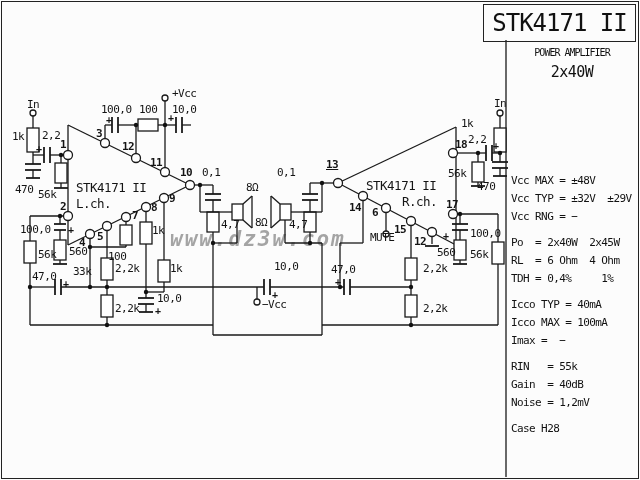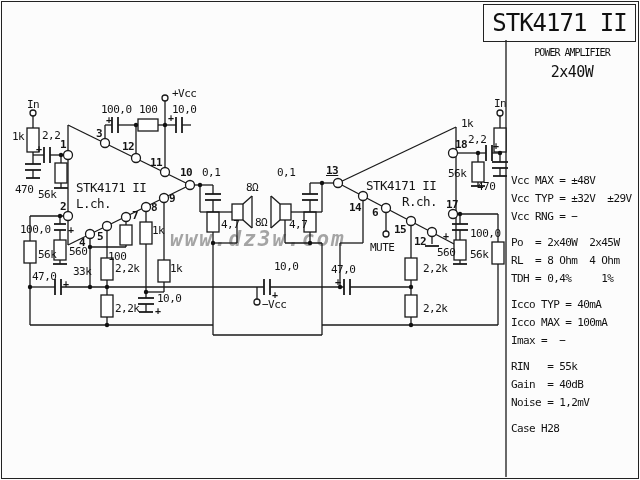--- a/index.html
+++ b/index.html
@@ -273,21 +273,21 @@
   <div id="powerline">2x40W</div>
 
   <div id="specs">
       <div class="spec-group">
         <div class="spec-line">Vcc MAX = ±48V</div>
         <div class="spec-line">Vcc TYP = ±32V  ±29V</div>
         <div class="spec-line">Vcc RNG = −</div>
       </div>
       <div class="spec-group">
         <div class="spec-line">Po  = 2x40W  2x45W</div>
-        <div class="spec-line">RL  = 8 Ohm  4 Ohm</div>
+        <div class="spec-line">RL  = 6 Ohm  4 Ohm</div>
         <div class="spec-line">TDH = 0,4%     1%</div>
       </div>
       <div class="spec-group">
         <div class="spec-line">Icco TYP = 40mA</div>
         <div class="spec-line">Icco MAX = 100mA</div>
         <div class="spec-line">Imax =  −</div>
       </div>
       <div class="spec-group">
         <div class="spec-line">RIN   = 55k</div>
         <div class="spec-line">Gain  = 40dB</div>
@@ -328,21 +328,21 @@
       <div class="lbl" style="left: 221px; top: 219px;">4,7</div>
       <div class="lbl" style="left: 246px; top: 182px;">8Ω</div>
       <div class="lbl" style="left: 255px; top: 217px;">8Ω</div>
       <div class="lbl" style="left: 277px; top: 167px;">0,1</div>
       <div class="lbl" style="left: 289px; top: 219px;">4,7</div>
       <div class="lbl" style="left: 274px; top: 261px;">10,0</div>
       <div class="lbl plus" style="left: 272px; top: 289px;">+</div>
       <div class="lbl" style="left: 262px; top: 299px;">−Vcc</div>
       <div class="lbl" style="left: 331px; top: 264px;">47,0</div>
       <div class="lbl plus" style="left: 335px; top: 276px;">+</div>
-      <div class="lbl" style="left: 370px; top: 242px;">MUTE</div>
+      <div class="lbl" style="left: 370px; top: 232px;">MUTE</div>
       <div class="lbl" style="left: 423px; top: 263px;">2,2k</div>
       <div class="lbl" style="left: 423px; top: 303px;">2,2k</div>
       <div class="lbl" style="left: 470px; top: 228px;">100,0</div>
       <div class="lbl plus" style="left: 443px; top: 230px;">+</div>
       <div class="lbl" style="left: 437px; top: 247px;">560</div>
       <div class="lbl" style="left: 470px; top: 249px;">56k</div>
       <div class="lbl" style="left: 494px; top: 98px;">In</div>
       <div class="lbl" style="left: 461px; top: 118px;">1k</div>
       <div class="lbl" style="left: 468px; top: 134px;">2,2</div>
       <div class="lbl plus" style="left: 493px; top: 140px;">+</div>
@@ -358,21 +358,21 @@
       <div class="lbl pin" style="left: 60px; top: 201px;">2</div>
       <div class="lbl pin" style="left: 96px; top: 128px;">3</div>
       <div class="lbl pin" style="left: 122px; top: 141px;">12</div>
       <div class="lbl pin" style="left: 150px; top: 157px;">11</div>
       <div class="lbl pin" style="left: 180px; top: 167px;">10</div>
       <div class="lbl pin" style="left: 79px; top: 237px;">4</div>
       <div class="lbl pin" style="left: 97px; top: 231px;">5</div>
       <div class="lbl pin" style="left: 132px; top: 210px;">7</div>
       <div class="lbl pin" style="left: 151px; top: 202px;">8</div>
       <div class="lbl pin" style="left: 169px; top: 193px;">9</div>
-      <div class="lbl pin" style="left: 326px; top: 165px; text-decoration: underline;">13</div>
+      <div class="lbl pin" style="left: 326px; top: 159px; text-decoration: underline;">13</div>
       <div class="lbl pin" style="left: 349px; top: 202px;">14</div>
       <div class="lbl pin" style="left: 372px; top: 207px;">6</div>
       <div class="lbl pin" style="left: 394px; top: 224px;">15</div>
       <div class="lbl pin" style="left: 414px; top: 236px;">12</div>
       <div class="lbl pin" style="left: 446px; top: 199px;">17</div>
       <div class="lbl pin" style="left: 455px; top: 139px;">18</div>
     </div>
 </div>
 
 </body></html>

